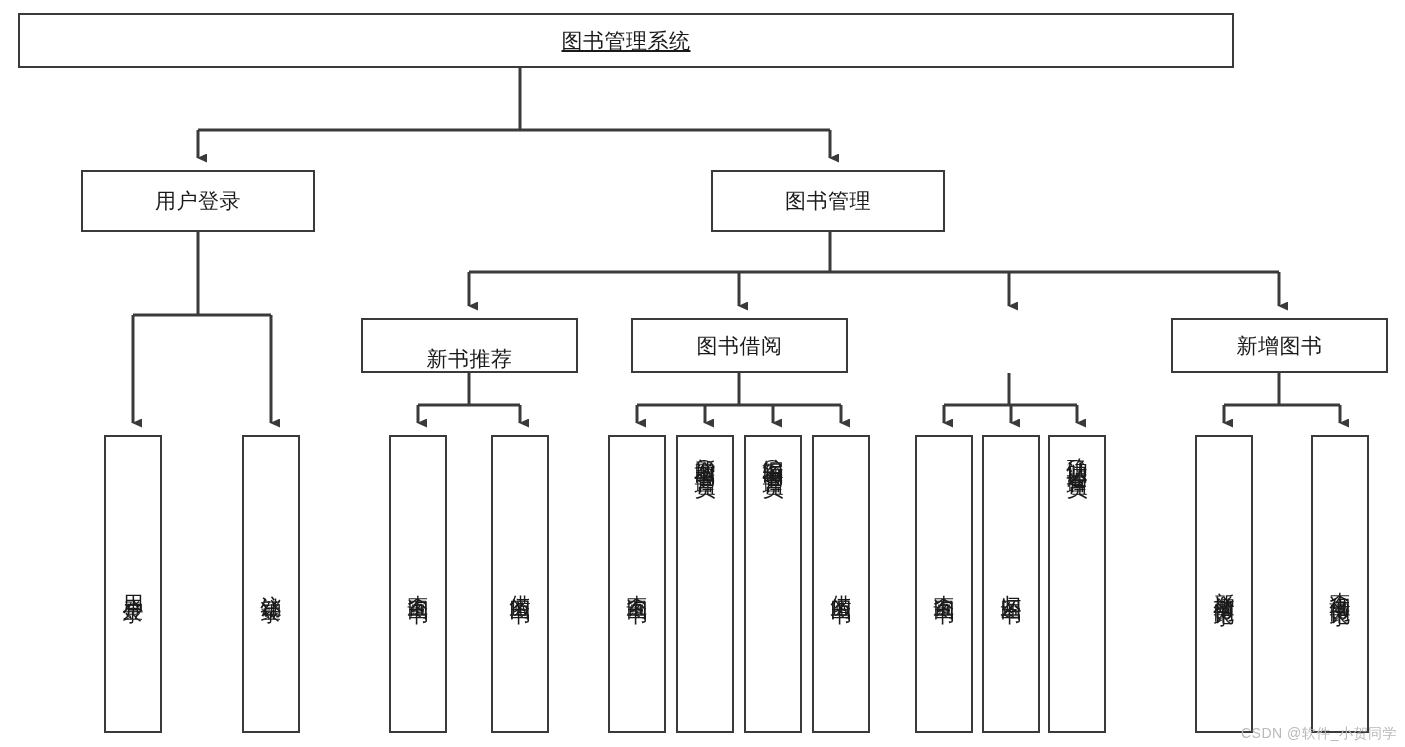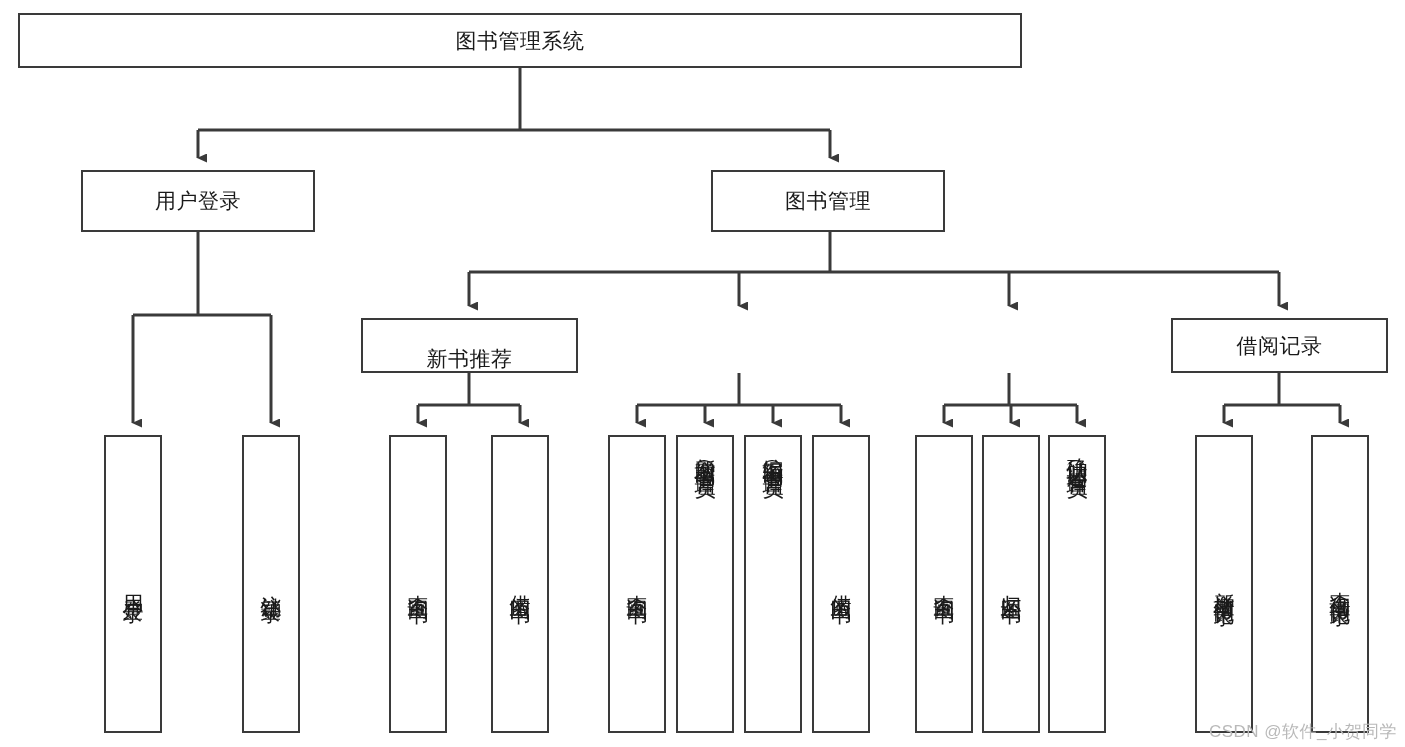--- a/index.html
+++ b/index.html
@@ -56,21 +56,21 @@
     white-space: nowrap;
   }
   .node-vertical.vcenter {
     align-items: center;
     padding-top: 0;
   }
   .watermark {
     position: absolute;
     right: 8px;
     bottom: 4px;
-    font-size: 17px;
+    font-size: 14px;
     color: #b9b9b9;
     letter-spacing: 0.5px;
     white-space: nowrap;
     pointer-events: none;
   }
 </style>
 </head>
 <body>
 
 <div id="diagram-root">
@@ -119,40 +119,43 @@
       <path d="M1011,405 L1011,423" marker-end="url(#arrowhead)"></path>
       <path d="M1077,405 L1077,423" marker-end="url(#arrowhead)"></path>
 
       <path d="M1279,373 L1279,405"></path>
       <path d="M1224,405 L1340,405"></path>
       <path d="M1224,405 L1224,423" marker-end="url(#arrowhead)"></path>
       <path d="M1340,405 L1340,423" marker-end="url(#arrowhead)"></path>
     </g>
   </svg>
 
-  <div class="node-box node-horizontal" style="left:18px; top:13px; width:1004px; height:55px;">
+  <div class="node-box node-horizontal" style="left:18px; top:13px; width:1216px; height:55px;text-decoration:underline;">
     <span class="node-label">图书管理系统</span>
   </div>
 
   <div class="node-box node-horizontal" style="left:81px; top:170px; width:234px; height:62px;">
     <span class="node-label">用户登录</span>
   </div>
 
   <div class="node-box node-horizontal" style="left:711px; top:170px; width:234px; height:62px;text-align:right;">
     <span class="node-label">图书管理</span>
   </div>
 
   <div class="node-box node-horizontal" style="left:361px; top:318px; width:217px; height:55px;align-items:flex-end;">
     <span class="node-label">新书推荐</span>
   </div>
 
+  <div class="node-box node-horizontal" style="left:631px; top:318px; width:217px; height:55px;">
+    <span class="node-label">图书借阅</span>
+  </div>
 
 
   <div class="node-box node-horizontal" style="left:1171px; top:318px; width:217px; height:55px;">
-    <span class="node-label">借阅记录</span>
+    <span class="node-label">新增图书</span>
   </div>
 
   <div class="node-box node-vertical vcenter" style="left:104px; top:435px; width:58px; height:298px;">
     <span class="node-label">用户登录</span>
   </div>
 
   <div class="node-box node-vertical vcenter" style="left:242px; top:435px; width:58px; height:298px;">
     <span class="node-label">注销登录</span>
   </div>
 

